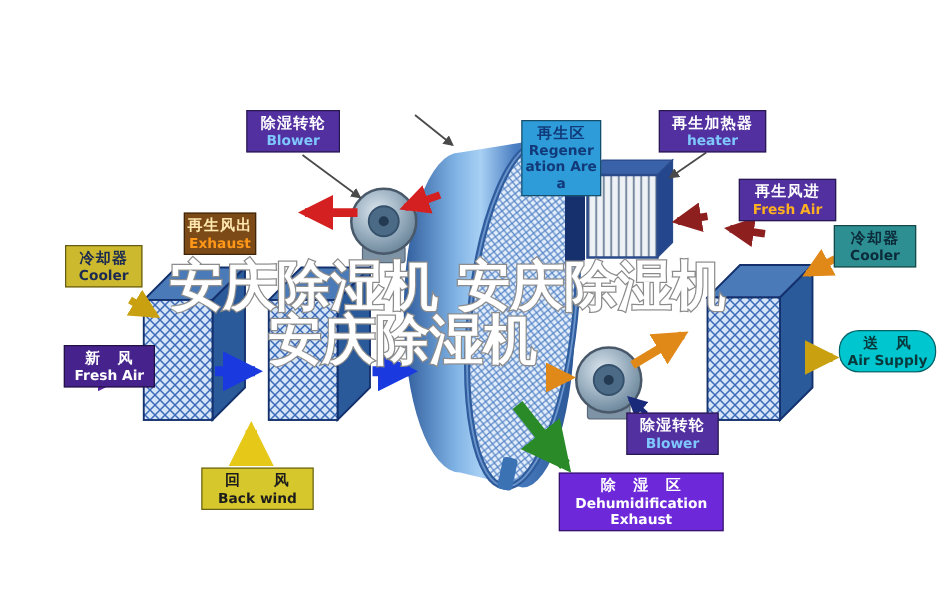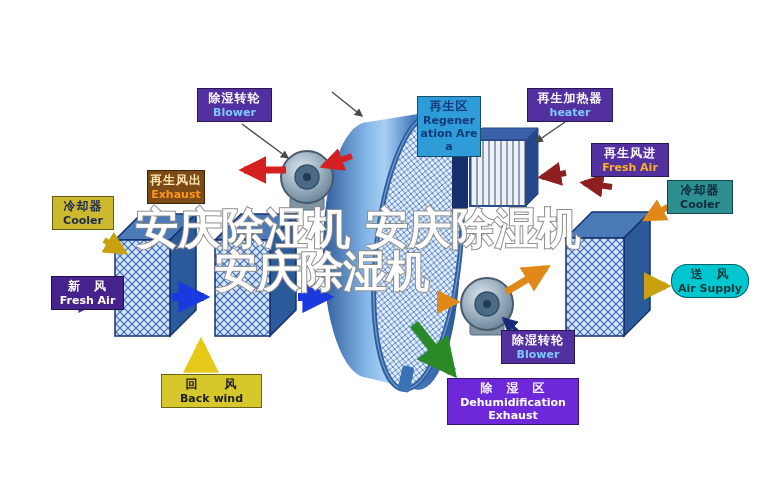--- a/index.html
+++ b/index.html
@@ -223,21 +223,21 @@
     <div class="zh">除湿转轮</div>
     <div class="en">Blower</div>
   </div>
 
   <div class="lbl greenbox" style="left:447px;top:378px;width:132px;">
     <div class="zh">除　湿　区</div>
     <div class="en">Dehumidification</div>
     <div class="en">Exhaust</div>
   </div>
 
-  <div class="lbl yellow2" style="left:161px;top:374px;width:101px;">
+  <div class="lbl yellow2" style="left:161px;top:374px;width:90px;">
     <div class="zh">回　　风</div>
     <div class="en">Back wind</div>
   </div>
 
   <svg class="wmlayer" width="757" height="488" viewBox="0 0 757 488">
     <text x="358" y="243" text-anchor="middle" font-family="DejaVu Sans, sans-serif" font-size="43" font-weight="bold" fill="#ffffff" stroke="#8c8c8c" stroke-width="2" paint-order="stroke">安庆除湿机 安庆除湿机</text>
     <text x="322" y="286" text-anchor="middle" font-family="DejaVu Sans, sans-serif" font-size="43" font-weight="bold" fill="#ffffff" stroke="#8c8c8c" stroke-width="2" paint-order="stroke">安庆除湿机</text>
   </svg>
 
 </div>

